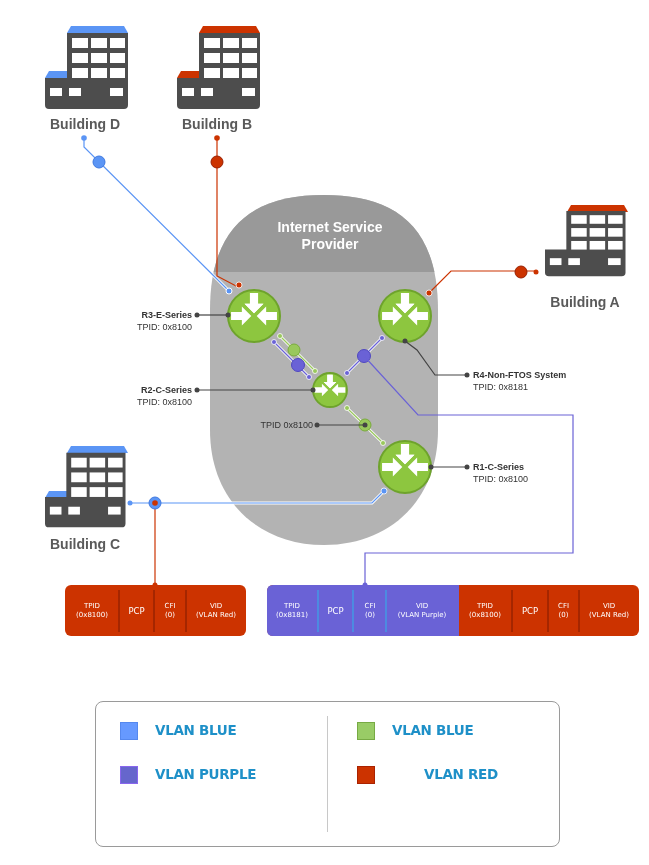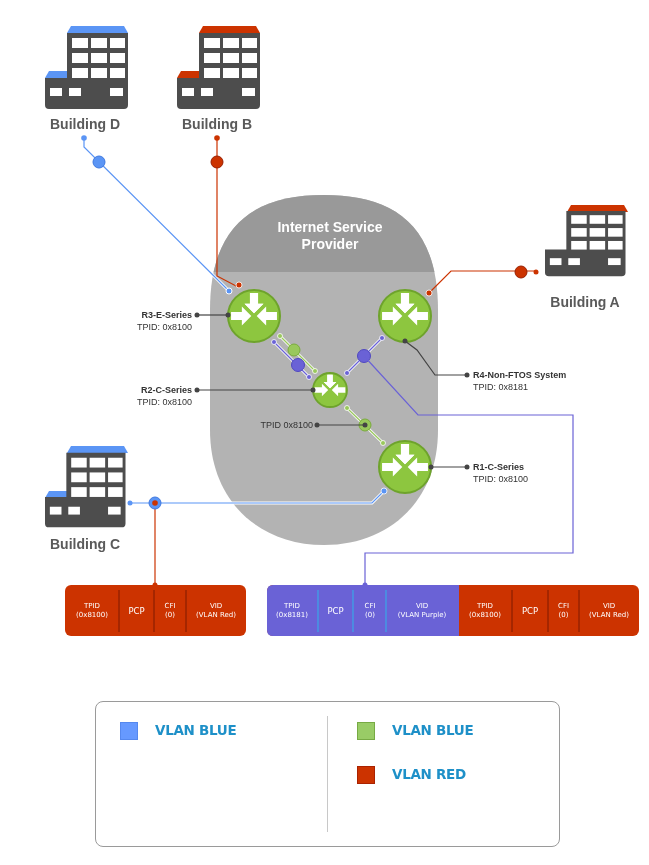--- a/index.html
+++ b/index.html
@@ -309,17 +309,21 @@
 <div class="legend">
   <div class="legend-divider"></div>
   <div class="legend-item" style="left:24px; top:20px;">
     <div class="legend-swatch" style="background:#6699ff; border:1px solid #5588ee;"></div>
     <span class="legend-text">VLAN BLUE</span>
   </div>
   <div class="legend-item" style="left:261px; top:20px;">
     <div class="legend-swatch" style="background:#99cc66; border:1px solid #77aa44;"></div>
     <span class="legend-text">VLAN BLUE</span>
   </div>
-  <div class="legend-item" style="left:261px; top:64px;">
+  <div class="legend-item" style="left:24px; top:64px;">
+    <div class="legend-swatch" style="background:#6666cc; border:1px solid #8866ee;"></div>
+    <span class="legend-text">VLAN PURPLE</span>
+  </div>
+  <div class="legend-item" style="left:261px; top:64px;gap:32px;">
     <div class="legend-swatch" style="background:#cc3300; border:1px solid #aa2200;"></div>
     <span class="legend-text">VLAN RED</span>
   </div>
 </div>
 
 </body></html>

